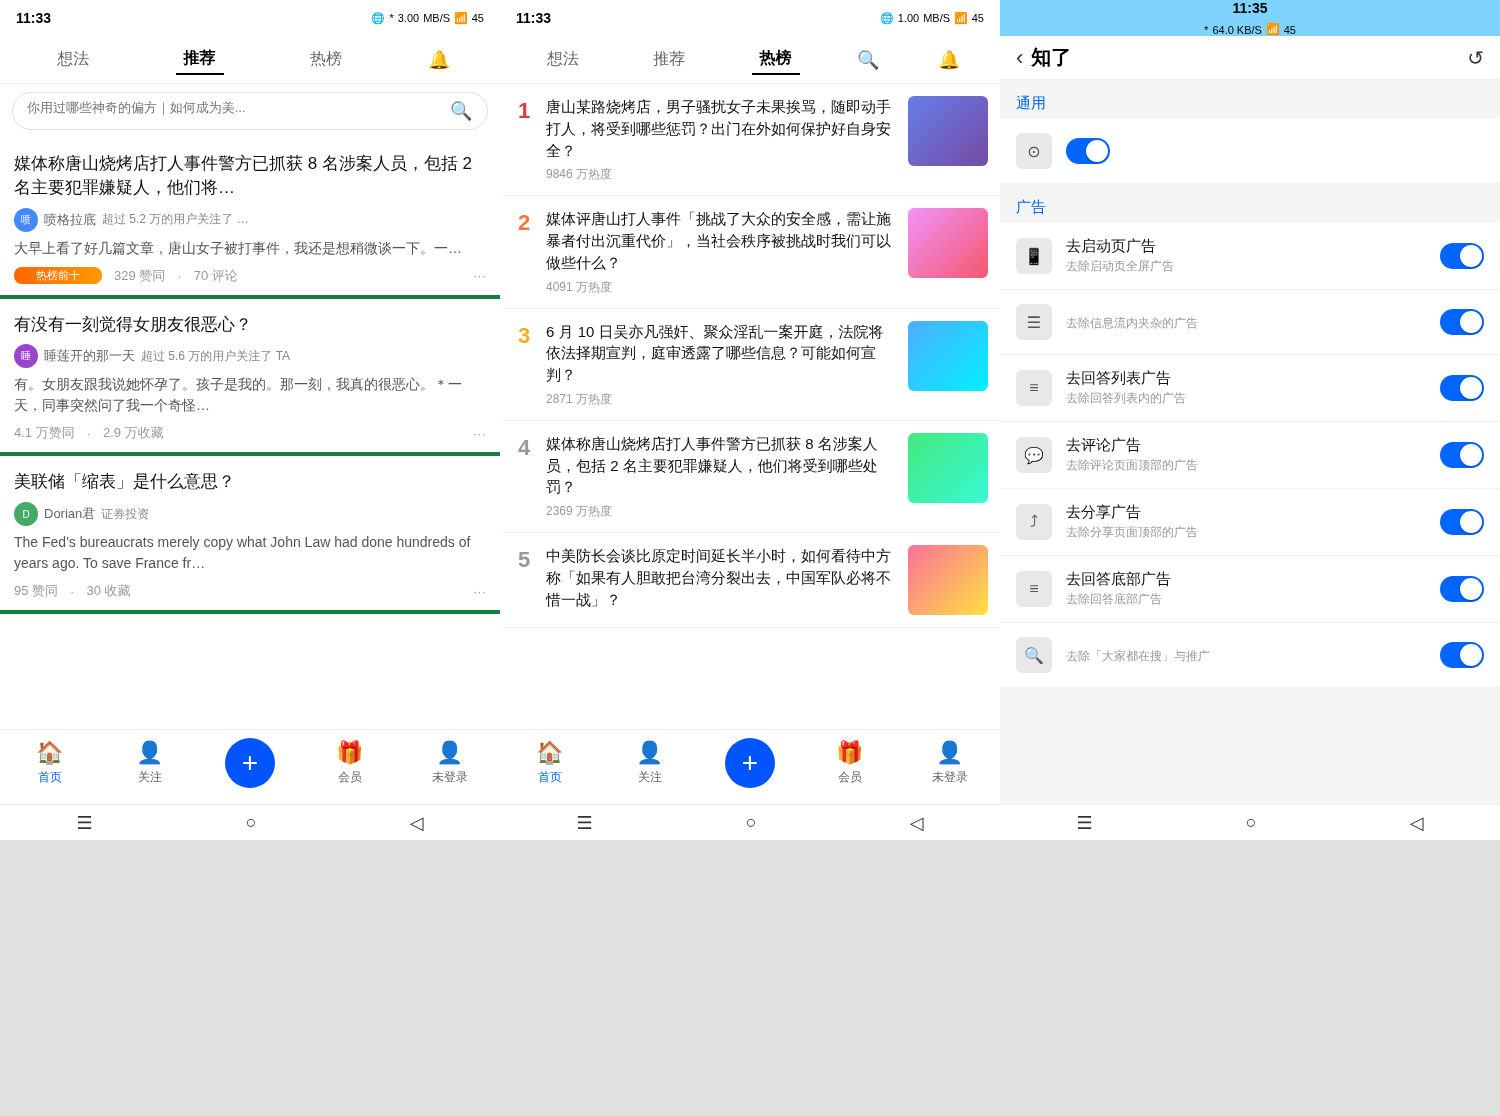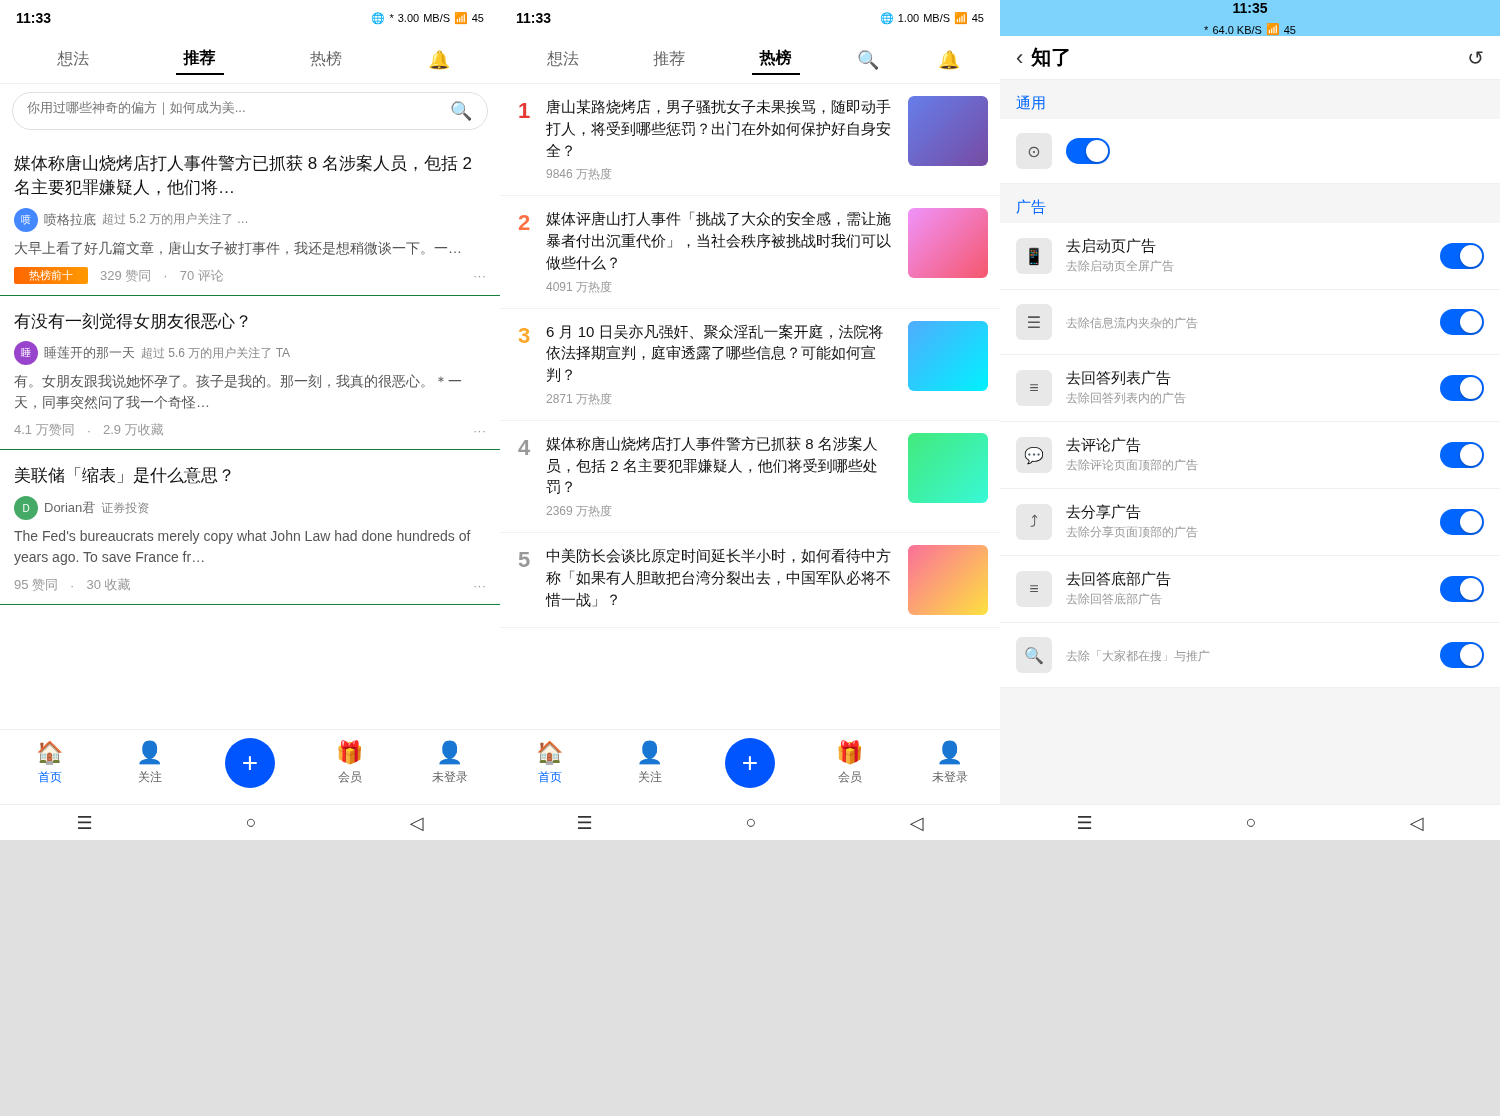--- a/index.html
+++ b/index.html
@@ -94,21 +94,21 @@
     }
 
     
     .feed {
       flex: 1;
       overflow-y: auto;
       background: #fff;
     }
     .feed-item {
       padding: 14px 14px 10px;
-      border-bottom: 1px solid #15803d;
+      border-bottom: 4px solid #15803d;
     }
     .feed-title {
       font-size: 17px;
       font-weight: 500;
       color: #111;
       line-height: 1.4;
       margin-bottom: 8px;
     }
     .feed-author-row {
       display: flex;
@@ -148,22 +148,22 @@
       display: flex;
       align-items: center;
       gap: 12px;
       font-size: 13px;
       color: #999;
     }
     .hot-badge-orange {
       background: linear-gradient(90deg, #ff6600, #ff9900);
       color: #fff;
       font-size: 11px;
-      padding: 1px 15px;
-      border-radius: 2px;
+      padding: 1px 22px;
+      border-radius: 8px;
     }
 
     
     .bottom-nav {
       height: 75px;
       display: flex;
       align-items: center;
       justify-content: space-around;
       border-top: 1px solid #eee;
       background: #fff;

